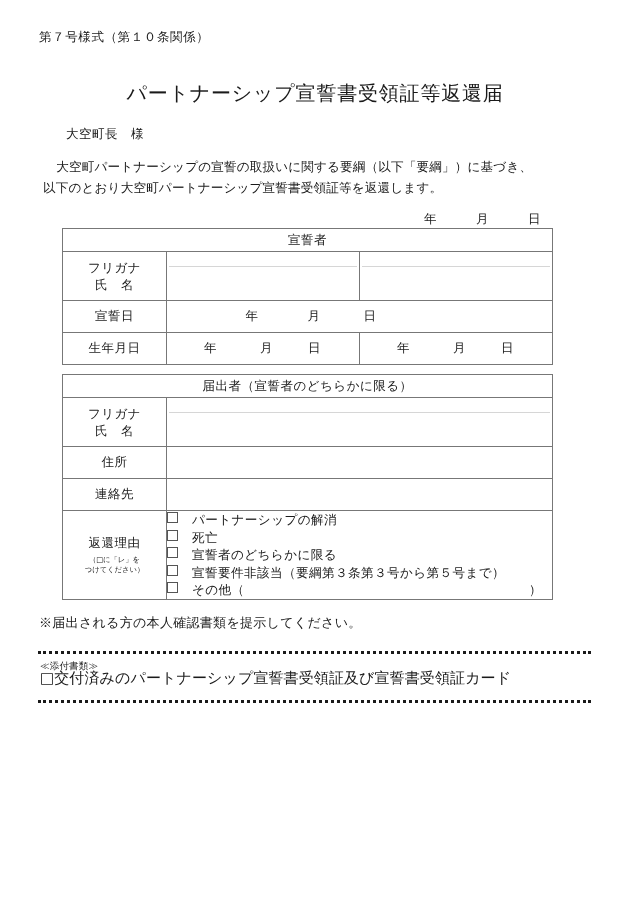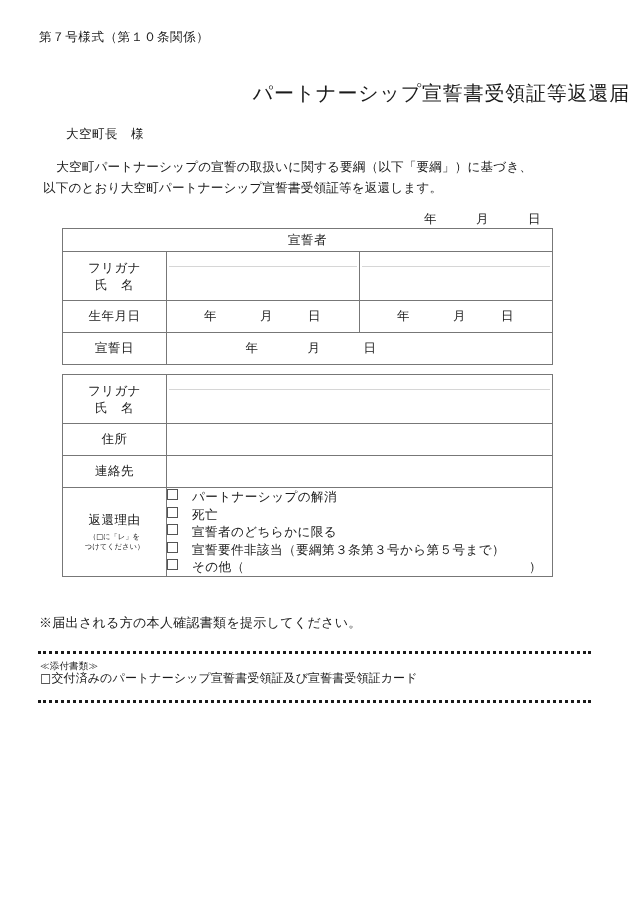--- a/index.html
+++ b/index.html
@@ -32,21 +32,21 @@
     letter-spacing: 0.6px;
     white-space: nowrap;
   }
 
   
   .doc-title {
     position: absolute;
     left: 0;
     right: 0;
     top: 80px;
-    text-align: right;
+    text-align: center;
     font-size: 20px;
     letter-spacing: 0.8px;
     white-space: nowrap;
   }
 
   
   .addressee {
     position: absolute;
     left: 66px;
     top: 126px;
@@ -231,21 +231,21 @@
   .attach-inner {
     padding: 5px 0 6px 2px;
   }
   .attach-title {
     font-size: 9.5px;
     line-height: 13px;
     letter-spacing: 0.2px;
     white-space: nowrap;
   }
   .attach-item {
-    font-size: 12px;
+    font-size: 15px;
     line-height: 13px;
     letter-spacing: 0.1px;
     white-space: nowrap;
   }
   .attach-gap { height: 9px; }
 </style>
 </head>
 <body>
 
 <div class="page">
@@ -281,55 +281,58 @@
           <div>氏　名</div>
         </td>
         <td class="furigana-cell">
           <div class="rule"></div>
         </td>
         <td class="furigana-cell">
           <div class="rule"></div>
         </td>
       </tr>
       <tr>
+        <td class="lbl-cell">宣誓日</td>
+        <td class="vow-cell" colspan="2">
+          <div class="vow-inner">
+            <span class="dc-y">年</span>
+              <span class="dc-m">月</span>
+              <span class="dc-d">日</span>
+          </div>
+        </td>
+      </tr>
+      <tr>
         <td class="lbl-cell">生年月日</td>
         <td class="dob-cell">
           <div class="date-cells">
             <span class="dc-y">年</span>
               <span class="dc-m">月</span>
               <span class="dc-d">日</span>
           </div>
         </td>
         <td class="dob-cell">
           <div class="date-cells">
             <span class="dc-y">年</span>
               <span class="dc-m">月</span>
               <span class="dc-d">日</span>
           </div>
         </td>
       </tr>
-      <tr>
-        <td class="lbl-cell">宣誓日</td>
-        <td class="vow-cell" colspan="2">
-          <div class="vow-inner">
-            <span class="dc-y">年</span>
-              <span class="dc-m">月</span>
-              <span class="dc-d">日</span>
-          </div>
-        </td>
-      </tr>
     </tbody>
   </table>
 
   <table class="ftable" id="table-submitter">
     <colgroup>
       <col style="width:104px">
       <col style="width:386px">
     </colgroup>
     <tbody>
+      <tr class="row-head">
+        <td colspan="2">届出者（宣誓者のどちらかに限る）</td>
+      </tr>
       <tr>
         <td class="lbl-cell lbl-two-line">
           <div>フリガナ</div>
           <div>氏　名</div>
         </td>
         <td class="furigana-cell">
           <div class="rule"></div>
         </td>
       </tr>
       <tr>

